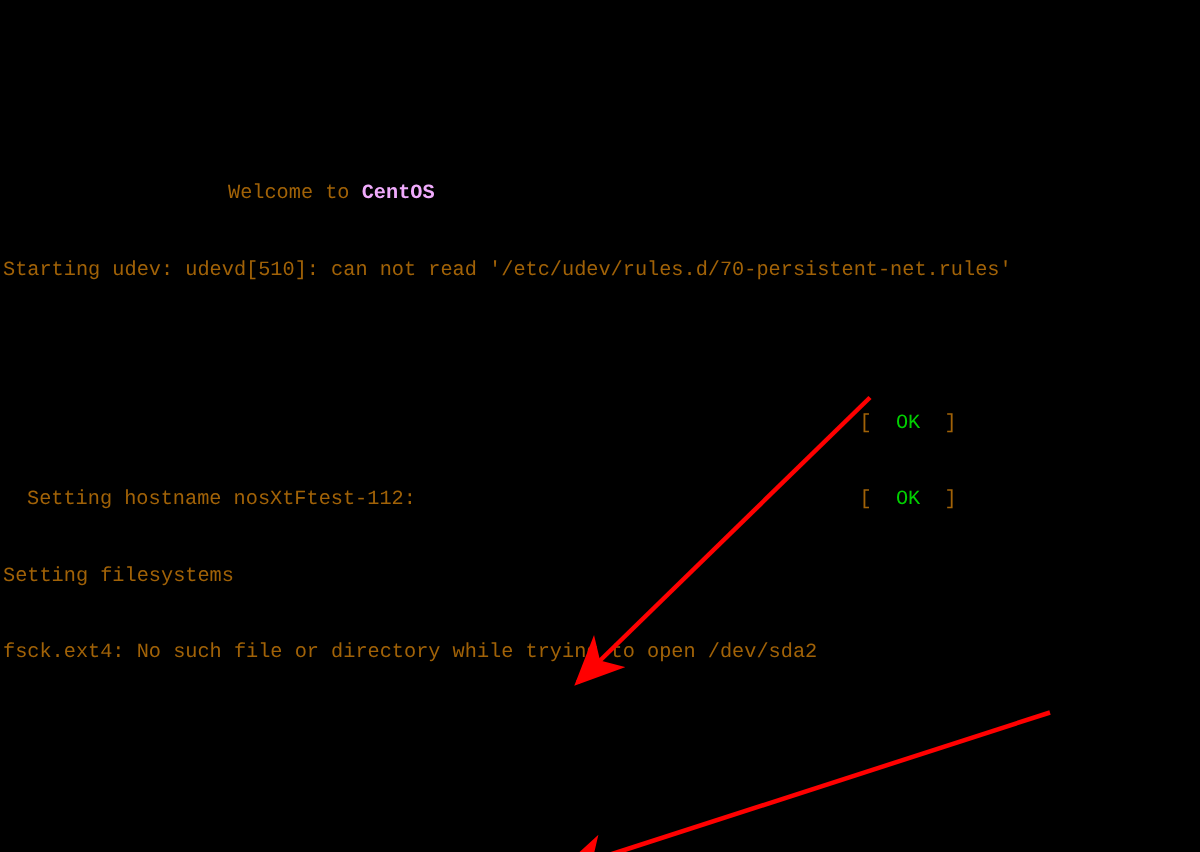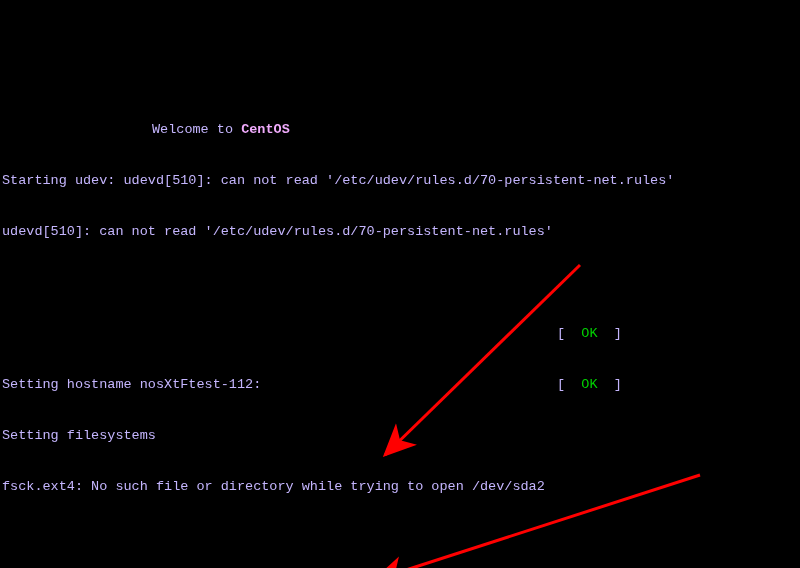--- a/index.html
+++ b/index.html
@@ -16,41 +16,40 @@
     white-space:pre;
   }
   .term{
     position:relative;
     width:800px;
     height:568px;
     padding:2px 0 0 2px;
     box-sizing:border-box;
   }
   .line{display:block;}
-  .wht{color:#c4b5fd;}
+  .wht{color:#a16207;}
   .cyan{color:#f0abfc;font-weight:bold;}
   .grn{color:#00d000;font-weight:normal;}
   .welcome{padding-left:150px;}
-  .status-col{display:inline-block;width:555px;}
+  .status-col{display:inline-block;width:555px;margin-left:16px;}
   svg.annot{
     position:absolute;
     left:0;top:0;
     width:800px;height:568px;
     pointer-events:none;
   }
 </style>
 </head>
 <body>
 
 
 
 <div class="term">
   <span class="line welcome"><span class="wht">Welcome to </span><span class="cyan">CentOS</span></span>
   <span class="line wht">Starting udev: udevd[510]: can not read '/etc/udev/rules.d/70-persistent-net.rules'</span>
-  <span class="line wht">udevd[510]: can not read '/etc/udev/rules.d/70-persistent-net.rules'</span>
   <span class="line"> </span>
   <span class="line"><span class="status-col"> </span><span class="wht">[  </span><span class="grn">OK</span><span class="wht">  ]</span></span>
   <span class="line"><span class="status-col wht">Setting hostname nosXtFtest-112:</span><span class="wht">[  </span><span class="grn">OK</span><span class="wht">  ]</span></span>
   <span class="line wht">Setting filesystems</span>
   <span class="line wht">fsck.ext4: No such file or directory while trying to open /dev/sda2</span>
   
   
   
   
   

